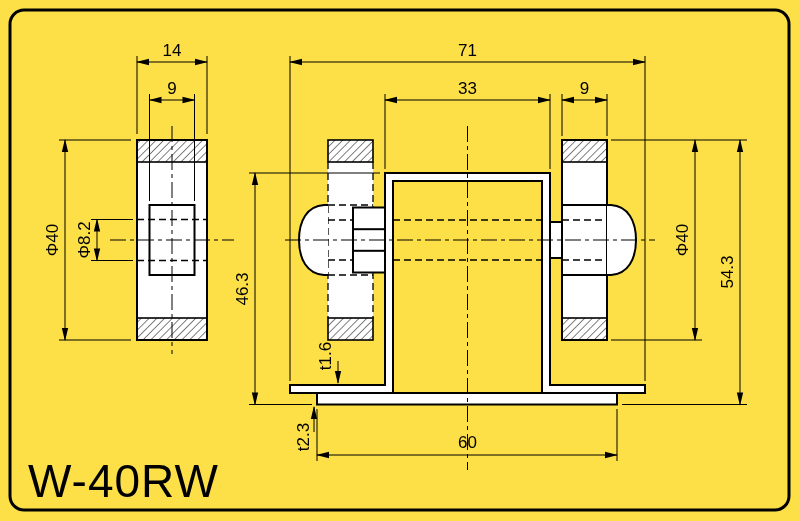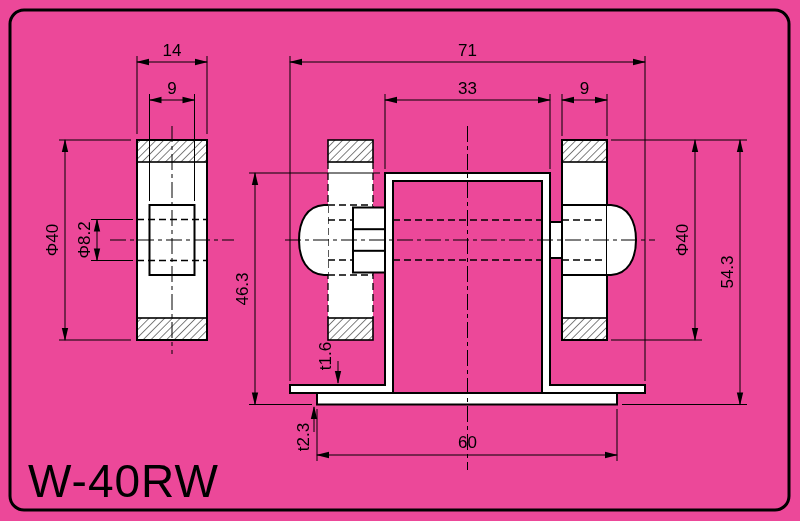--- a/index.html
+++ b/index.html
@@ -1,16 +1,16 @@
 <!DOCTYPE html>
 <html><head>
 <meta charset="utf-8">
 <style>
   html,body{margin:0;padding:0;background:#ffffff;}
-  .page{width:800px;height:521px;position:relative;background:#ec4899;text-decoration:underline;}
+  .page{width:800px;height:521px;position:relative;background:#fde047;text-decoration:underline;}
   svg text{font-family:"Liberation Sans","DejaVu Sans",sans-serif;fill:#000;}
   text.d{font-size:17px;}
   text.big{font-size:46px;letter-spacing:1px;}
   .obj{stroke:#000;stroke-width:2;fill:none;}
   .objf{stroke:#000;stroke-width:2;fill:#fff;}
   .hatchf{stroke:#000;stroke-width:1.6;fill:url(#hatch);}
   .hid{stroke:#000;stroke-width:1.3;fill:none;stroke-dasharray:7 4;}
   .cl{stroke:#000;stroke-width:1;fill:none;stroke-dasharray:16 4 4 4;}
   .dim{stroke:#000;stroke-width:1;fill:none;}
   .frame{stroke:#000;stroke-width:3;fill:none;}

